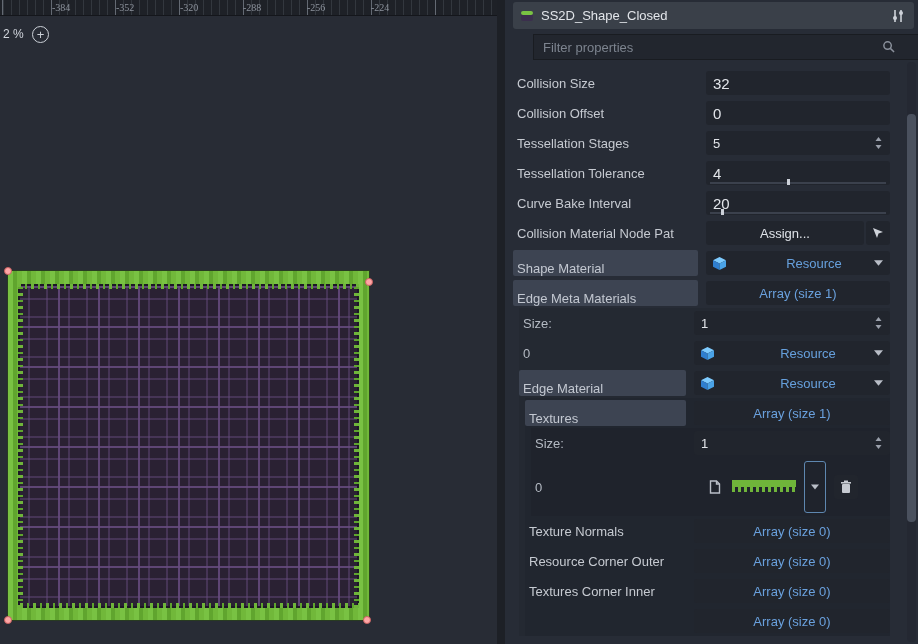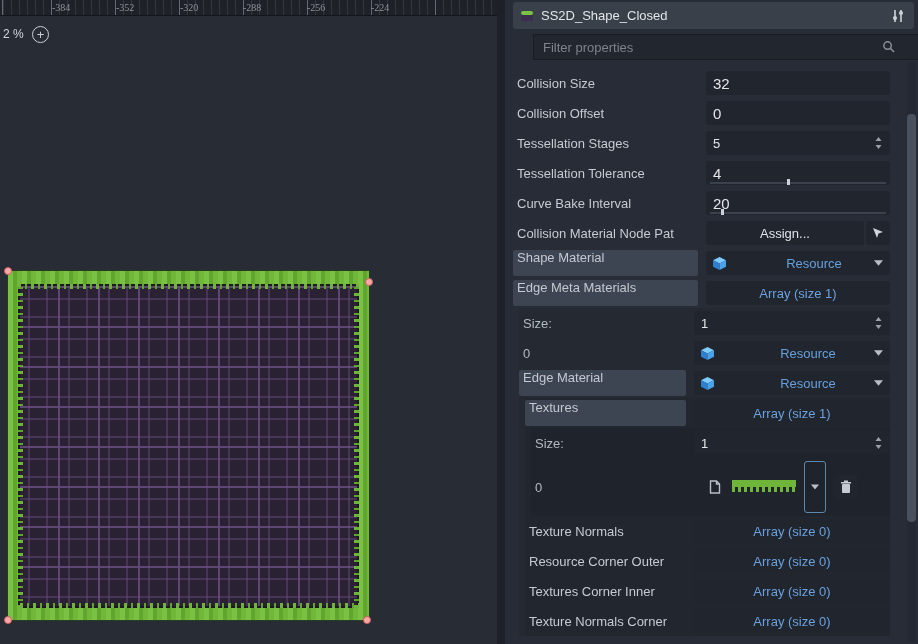--- a/index.html
+++ b/index.html
@@ -52,21 +52,21 @@
   .filter-wrap { position:relative; margin:5px 12px 0 0; }
   .filter-input { width:100%; height:26px; background:#22262e; border:1px solid #191c21; border-radius:0;
     color:#c8ccd3; font-size:13px; padding:0 26px 0 9px; outline:none; font-family:"Liberation Sans",sans-serif;margin-left:20px; }
   .filter-input::placeholder { color:#7d848f; }
   .search-icon { position:absolute; right:7px; top:6px; }
 
   .props { margin-top:8px; padding-right:24px; }
   .prow { display:flex; align-items:center; height:30px; }
   .plabel { flex:1; font-size:13px; color:#c6cad1; white-space:nowrap; overflow:hidden; padding-left:4px; }
   .plabel.dim { color:#b4bac3; }
-  .plabel.hl { background:#3d4452; height:26px; display:flex; align-items:flex-start; margin-right:8px; border-radius:2px; color:#c3c8d1; }
+  .plabel.hl { background:#3d4452; height:26px; display:flex; align-items:flex-end; margin-right:8px; border-radius:2px; color:#c3c8d1; }
 
   .pfield { margin-left:auto; width:184px; height:24px; background:#21252d; border-radius:3px;
     display:flex; align-items:center; position:relative; padding:0 7px; color:#e2e5ea; font-size:13px; cursor:pointer; }
   .nest .pfield { width:196px; }
   .pfield input.val { background:transparent; border:none; outline:none; color:#e2e5ea; font-size:15px;
     width:100%; padding:0; font-family:"Liberation Sans",sans-serif; }
   .spinner { margin-left:auto; display:flex; align-items:center; }
   .slider-track { position:absolute; left:4px; right:4px; bottom:1px; height:2px; background:#3b414d; }
   .slider-nub { position:absolute; bottom:0; width:3px; height:6px; background:#ccd1d9; }
 
@@ -349,21 +349,20 @@
           </div>
 
           <div class="prow">
             <div class="plabel">Textures Corner Inner</div>
             <div class="pfield array-btn">
               <span>Array (size 0)</span>
             </div>
           </div>
 
           <div class="prow">
-            <div class="plabel">Texture Normals Corner</div>
             <div class="pfield array-btn">
               <span>Array (size 0)</span>
             </div>
           </div>
 
         </div>
       </div>
 
     </div>
 

